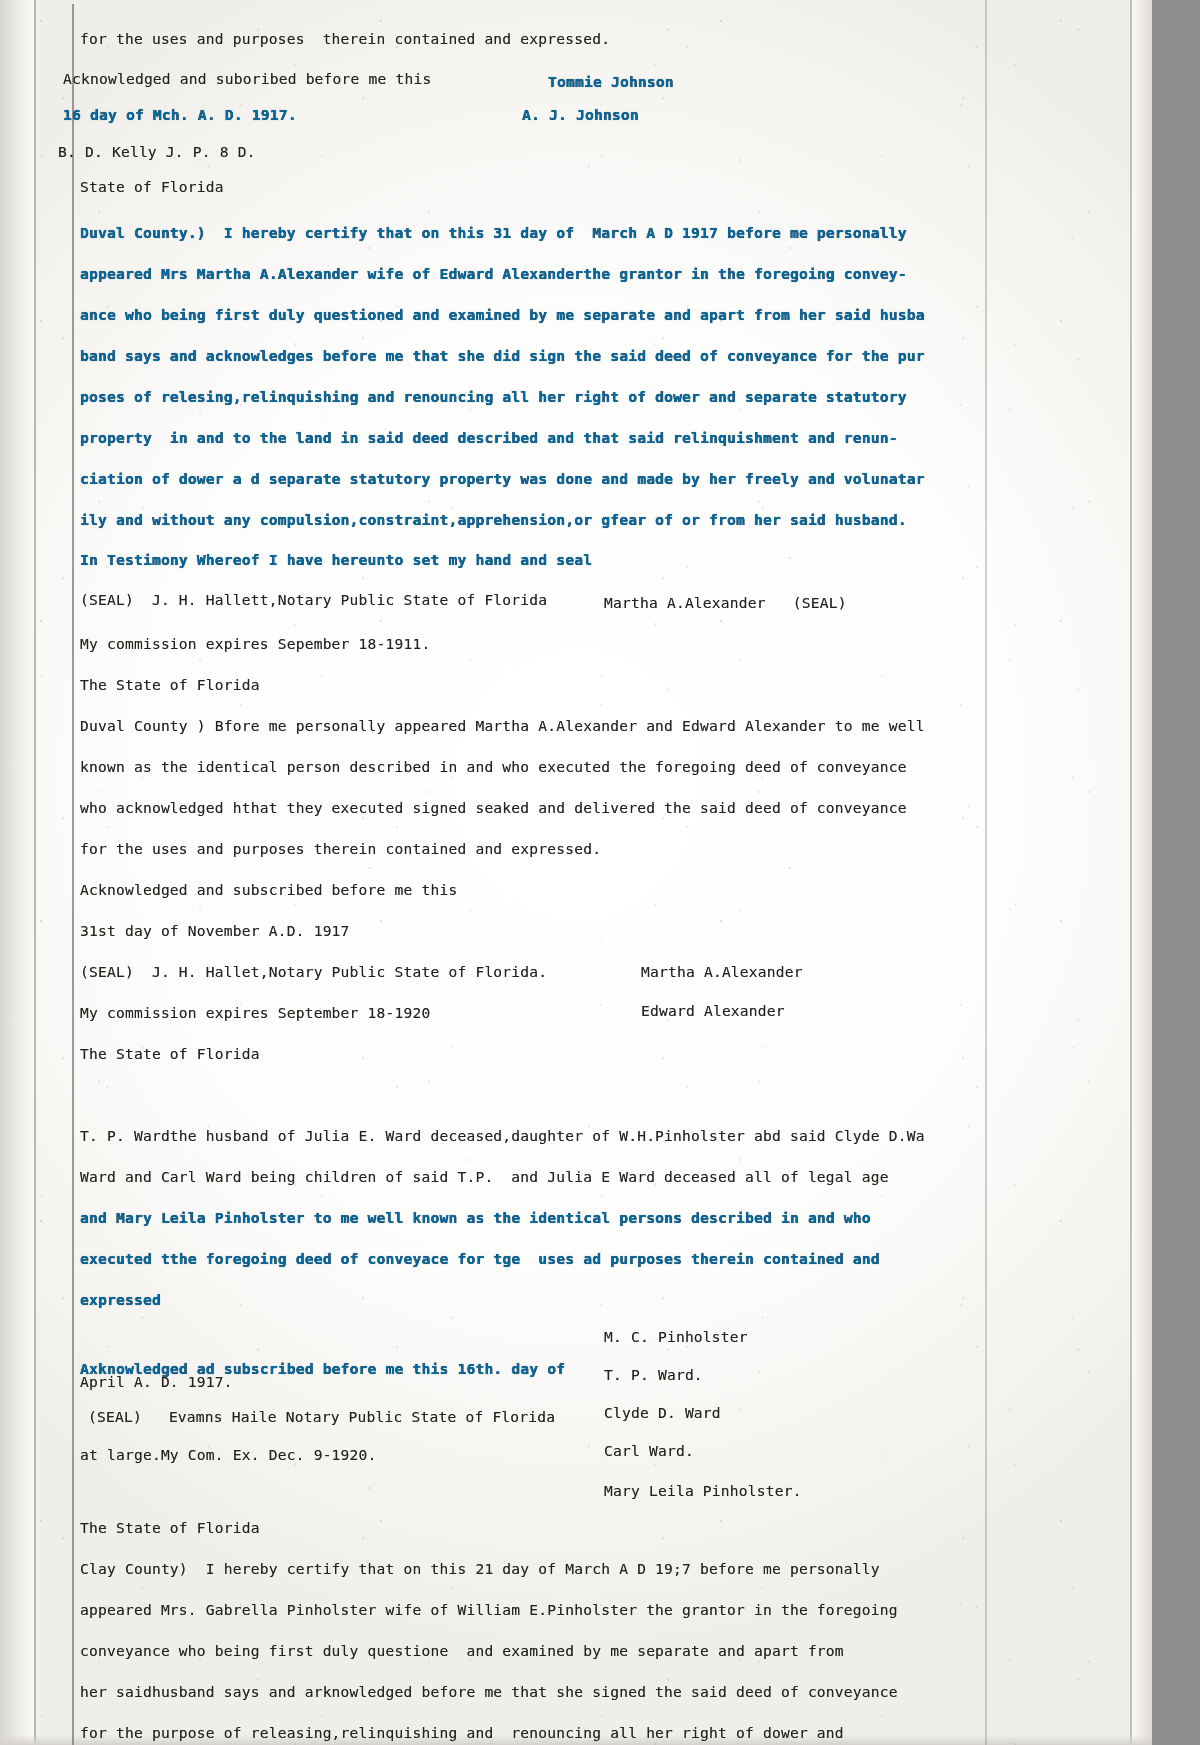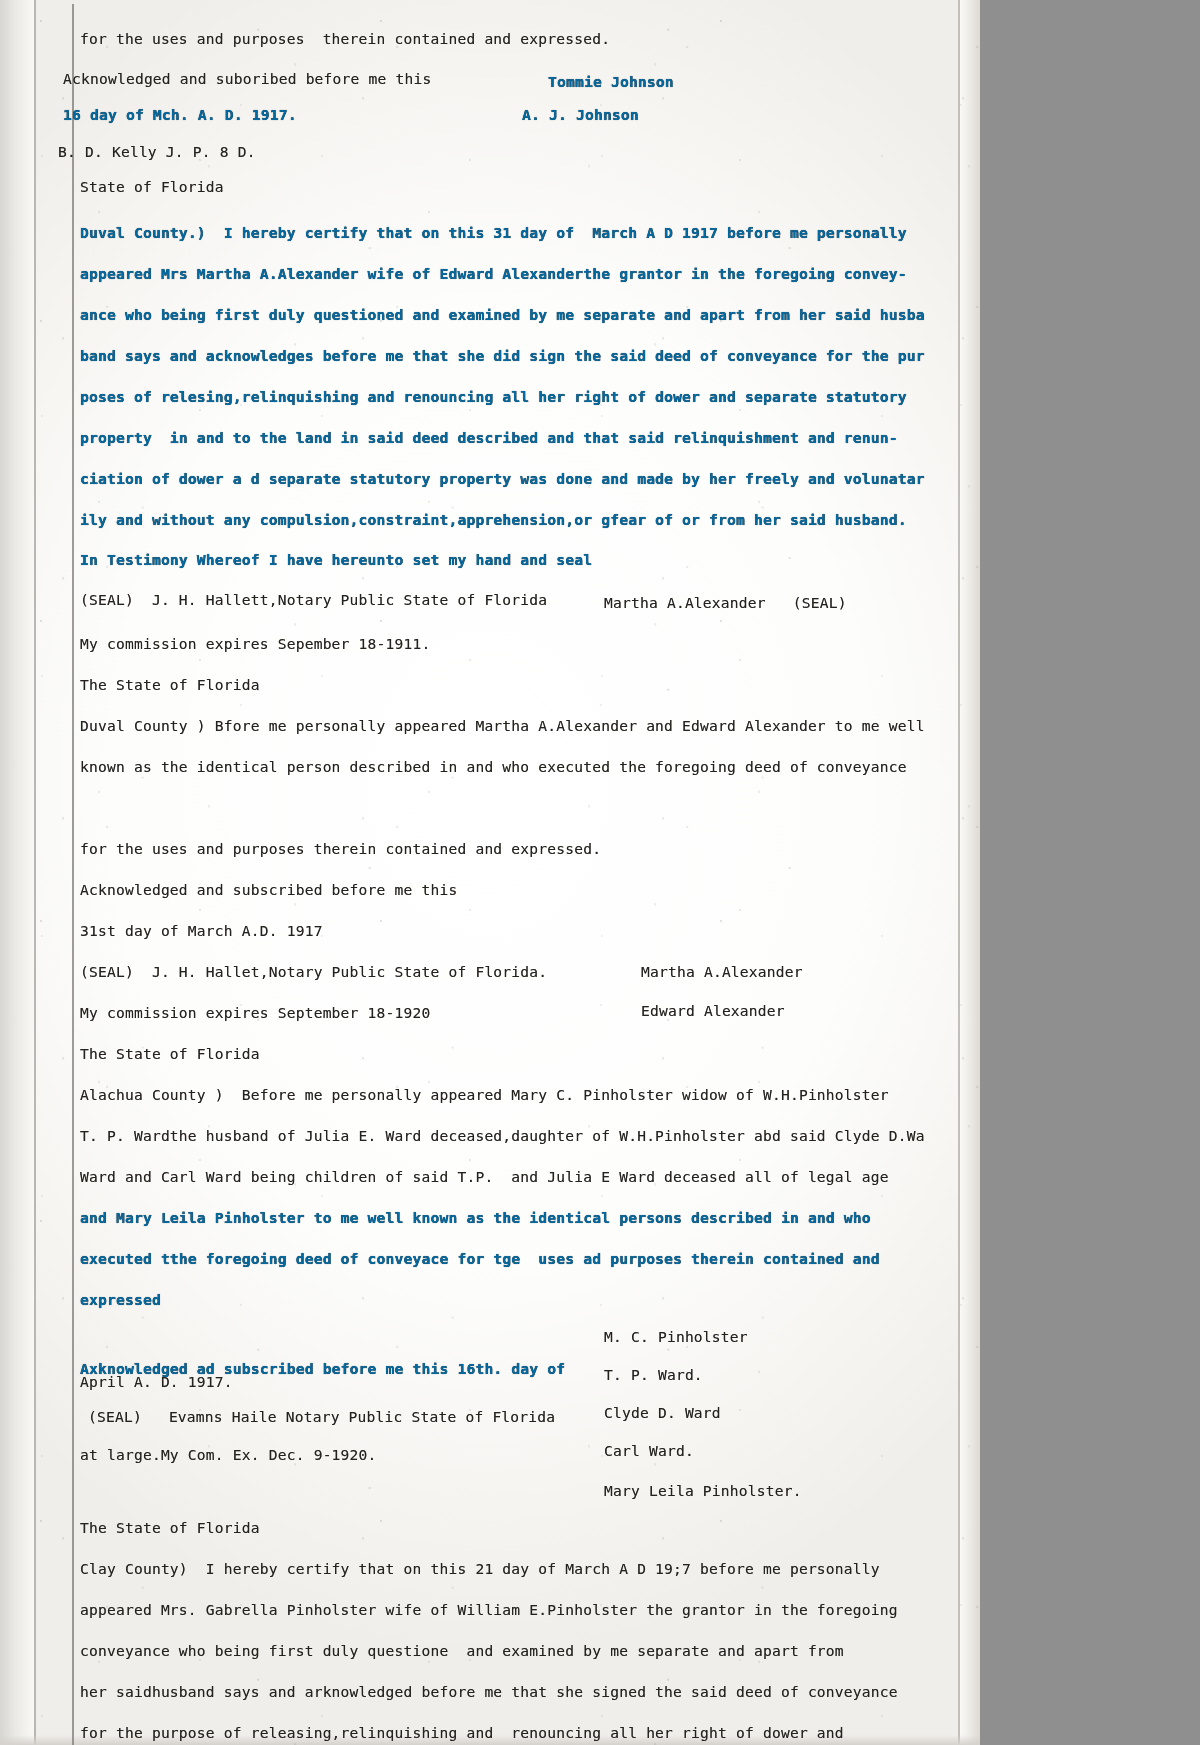--- a/index.html
+++ b/index.html
@@ -2,21 +2,21 @@
 <html><head>
 <meta charset="utf-8">
 <style>
   html, body {
     margin: 0;
     padding: 0;
     background: #8f8f8f;
   }
   #page {
     position: relative;
-    width: 980px;
+    width: 1152px;
     height: 1745px;
     background: #ffffff;
     overflow: hidden;
     font-family: "DejaVu Sans Mono", "Liberation Mono", monospace;
   }
 
   
   .paper {
     position: absolute;
     inset: 0;
@@ -142,29 +142,29 @@
       <div class="ln b" style="left: 80px; top: 431px;">property  in and to the land in said deed described and that said relinquishment and renun-</div>
       <div class="ln b" style="left: 80px; top: 472px;">ciation of dower a d separate statutory property was done and made by her freely and volunatar</div>
       <div class="ln b" style="left: 80px; top: 513px;">ily and without any compulsion,constraint,apprehension,or gfear of or from her said husband.</div>
       <div class="ln b" style="left: 80px; top: 553px;">In Testimony Whereof I have hereunto set my hand and seal</div>
       <div class="ln" style="left: 80px; top: 593px;">(SEAL)  J. H. Hallett,Notary Public State of Florida</div>
       <div class="ln" style="left: 604px; top: 596px;">Martha A.Alexander   (SEAL)</div>
       <div class="ln" style="left: 80px; top: 637px;">My commission expires Sepember 18-1911.</div>
       <div class="ln" style="left: 80px; top: 678px;">The State of Florida</div>
       <div class="ln" style="left: 80px; top: 719px;">Duval County ) Bfore me personally appeared Martha A.Alexander and Edward Alexander to me well</div>
       <div class="ln" style="left: 80px; top: 760px;">known as the identical person described in and who executed the foregoing deed of conveyance</div>
+      <div class="ln" style="left: 80px; top: 801px;">who acknowledged hthat they executed signed seaked and delivered the said deed of conveyance</div>
       <div class="ln" style="left: 80px; top: 842px;">for the uses and purposes therein contained and expressed.</div>
       <div class="ln" style="left: 80px; top: 883px;">Acknowledged and subscribed before me this</div>
-      <div class="ln" style="left: 80px; top: 924px;">31st day of March A.D. 1917</div>
+      <div class="ln" style="left: 80px; top: 924px;">31st day of November A.D. 1917</div>
       <div class="ln" style="left: 80px; top: 965px;">(SEAL)  J. H. Hallet,Notary Public State of Florida.</div>
       <div class="ln" style="left: 641px; top: 965px;">Martha A.Alexander</div>
       <div class="ln" style="left: 80px; top: 1006px;">My commission expires September 18-1920</div>
       <div class="ln" style="left: 641px; top: 1004px;">Edward Alexander</div>
       <div class="ln" style="left: 80px; top: 1047px;">The State of Florida</div>
-      <div class="ln" style="left: 80px; top: 1088px;">Alachua County )  Before me personally appeared Mary C. Pinholster widow of W.H.Pinholster</div>
       <div class="ln" style="left: 80px; top: 1129px;">T. P. Wardthe husband of Julia E. Ward deceased,daughter of W.H.Pinholster abd said Clyde D.Wa</div>
       <div class="ln" style="left: 80px; top: 1170px;">Ward and Carl Ward being children of said T.P.  and Julia E Ward deceased all of legal age</div>
       <div class="ln b" style="left: 80px; top: 1211px;">and Mary Leila Pinholster to me well known as the identical persons described in and who</div>
       <div class="ln b" style="left: 80px; top: 1252px;">executed tthe foregoing deed of conveyace for tge  uses ad purposes therein contained and</div>
       <div class="ln b" style="left: 80px; top: 1293px;">expressed</div>
       <div class="ln b" style="left: 80px; top: 1334px; margin-top: 28px;">Axknowledged ad subscribed before me this 16th. day of</div>
       <div class="ln" style="left: 604px; top: 1330px;">M. C. Pinholster</div>
       <div class="ln" style="left: 80px; top: 1375px;">April A. D. 1917.</div>
       <div class="ln" style="left: 604px; top: 1368px;">T. P. Ward.</div>
       <div class="ln" style="left: 88px; top: 1410px; text-align: right;">(SEAL)   Evamns Haile Notary Public State of Florida</div>

